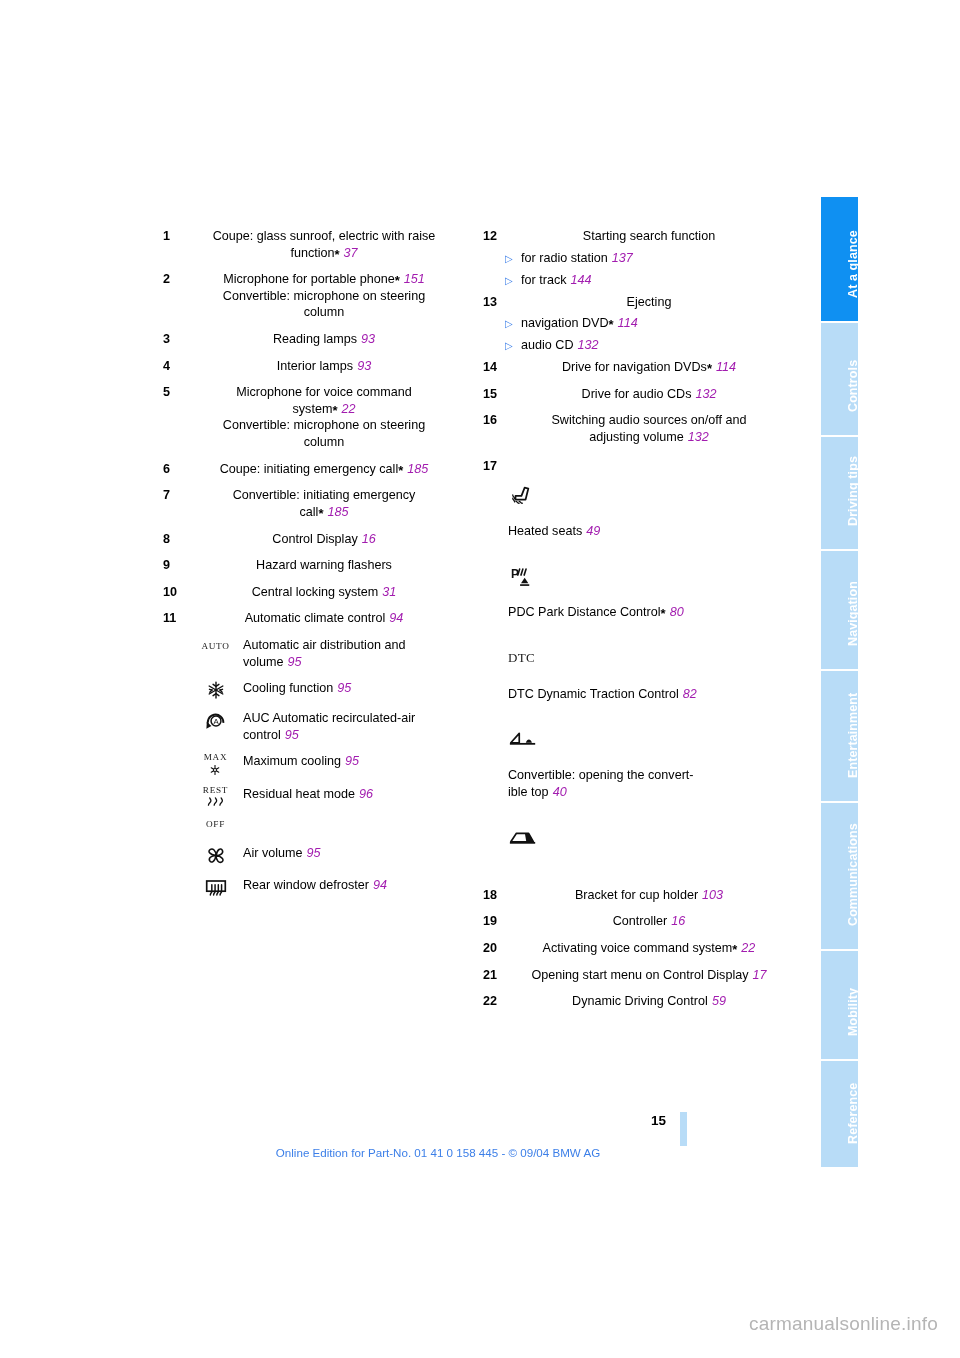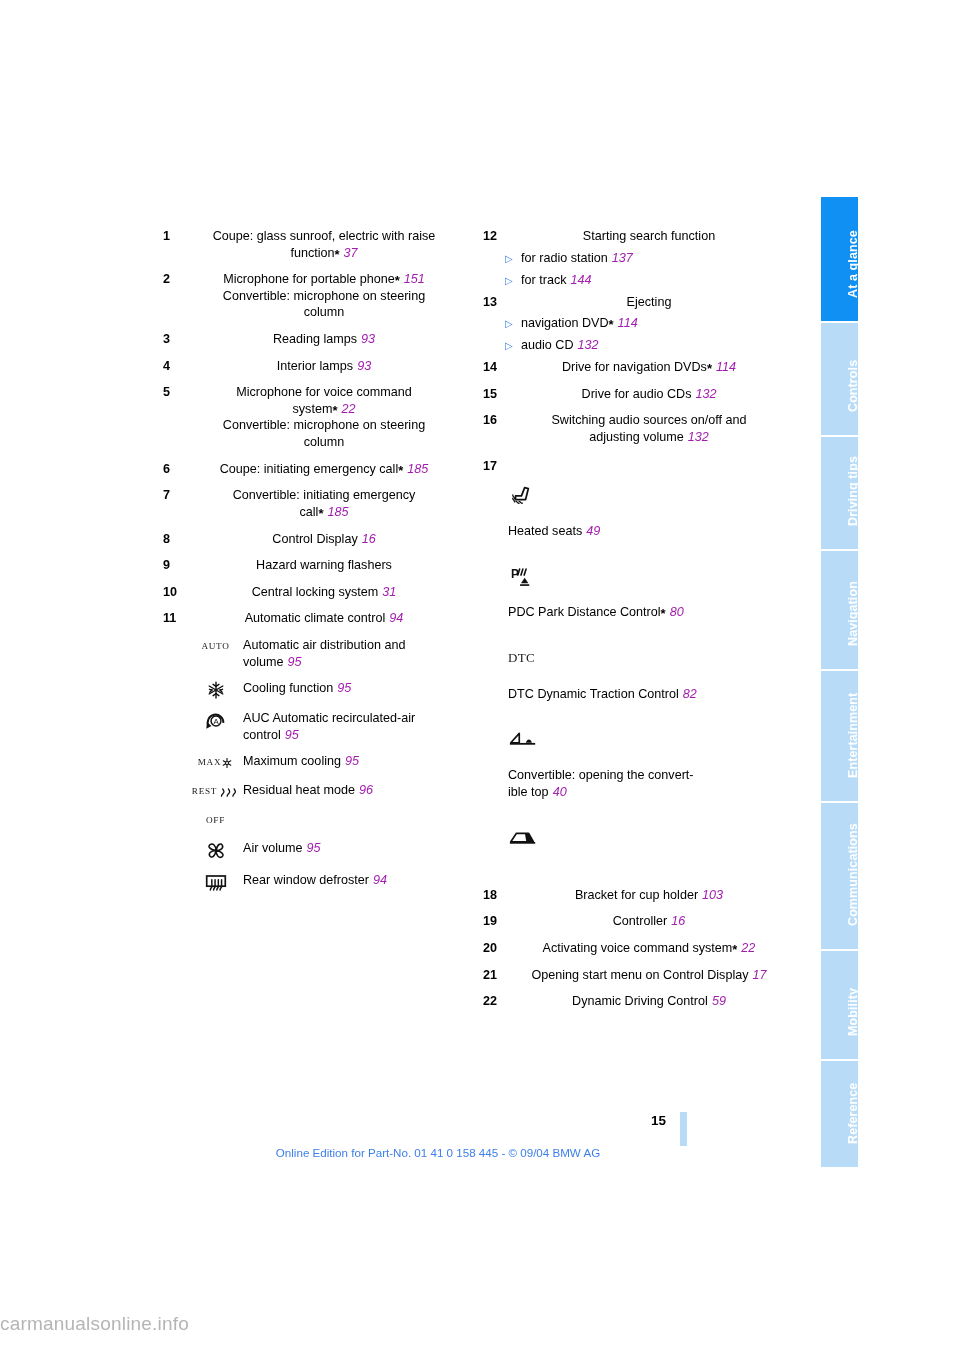--- a/index.html
+++ b/index.html
@@ -109,21 +109,21 @@
   .icon-word {
     font-size: 9.2px;
     letter-spacing: 0.7px;
     font-family: Liberation Serif, serif;
     color: #1a1a1a;
     text-align: center;
     line-height: 1.05;
   }
   .icon-word.big { font-size: 13px; letter-spacing: 0.3px; }
 
-  .stack { display: flex; flex-direction: row; align-items: center; }
+  .stack { display: flex; flex-direction: column; align-items: center; }
 
   
   #item17 { display: flex; margin-top: 12px; }
   #item17 .num17 { font-weight: bold; width: 22px; flex: 0 0 22px; }
   #item17 .rows17 { flex: 1 1 auto; }
   #item17 .icon-row { margin-left: 3px; flex-direction: column; }
 
   
   #pagenum {
     position: absolute;
@@ -147,21 +147,21 @@
     text-align: center;
     font-size: 11.6px;
     color: #3c7fe8;
     margin-top: 13px;
   }
   #footline .inner { display: inline-block; margin-left: -84px; }
   #watermark {
     position: absolute;
     left: 0; top: 1313px;
     width: 960px;
-    text-align: left;
+    text-align: right;
     padding-right: 22px;
     font-size: 19px;
     color: #b5b5b5;
     letter-spacing: 0.2px;
   }
 </style>
 </head>
 <body>
 
 <div id="page">

